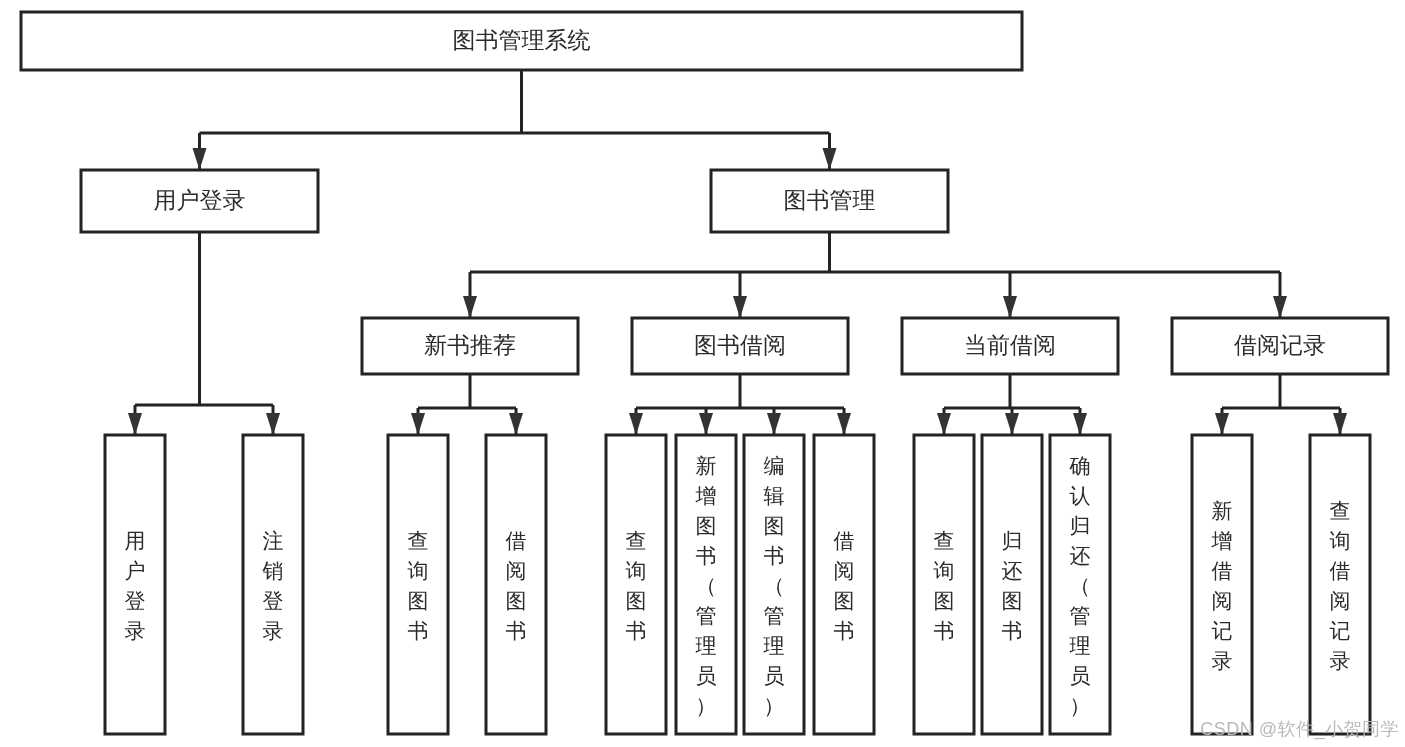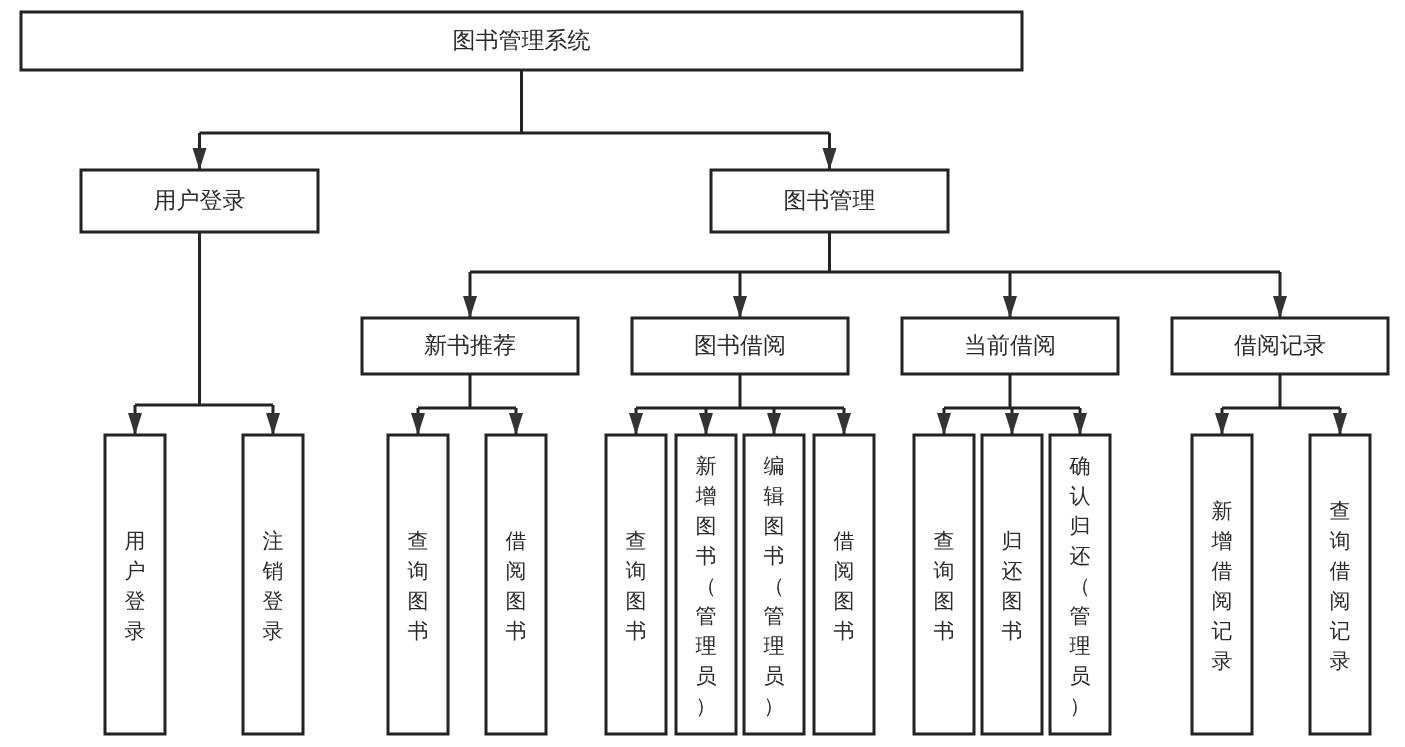--- a/index.html
+++ b/index.html
@@ -204,13 +204,14 @@
           <rect x="1192" y="435" width="60" height="299" class="node-rect"></rect>
           <text x="1222" class="node-label-v"><tspan x="1222" y="517.9">新</tspan><tspan x="1222" y="547.9">增</tspan><tspan x="1222" y="577.9">借</tspan><tspan x="1222" y="607.9">阅</tspan><tspan x="1222" y="637.9">记</tspan><tspan x="1222" y="667.9">录</tspan></text>
         </g>
         <g>
           <rect x="1310" y="435" width="60" height="299" class="node-rect"></rect>
           <text x="1340" class="node-label-v"><tspan x="1340" y="517.9">查</tspan><tspan x="1340" y="547.9">询</tspan><tspan x="1340" y="577.9">借</tspan><tspan x="1340" y="607.9">阅</tspan><tspan x="1340" y="637.9">记</tspan><tspan x="1340" y="667.9">录</tspan></text>
         </g>
       </g>
   </svg>
 
+  <div class="watermark">CSDN @软件_小贺同学</div>
 </div>
 
 </body></html>

